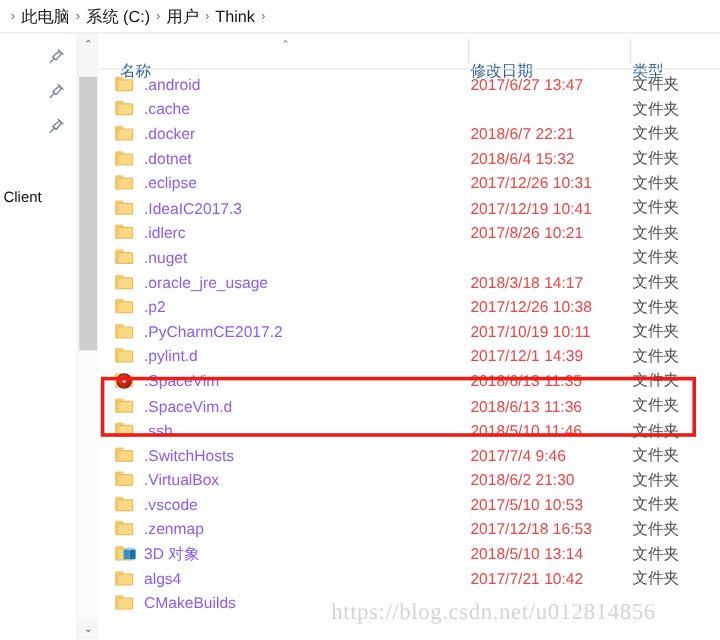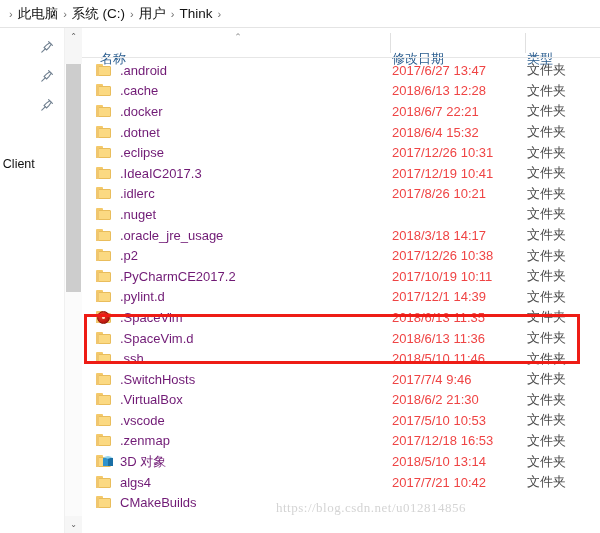--- a/index.html
+++ b/index.html
@@ -166,21 +166,21 @@
     white-space: nowrap;
   }
   .cell-icon {
     position: absolute;
     left: 14px;
     width: 17px; height: 15px;
   }
   .cell-name {
     position: absolute;
     left: 38px;
-    color: #701a75;
+    color: #8b5cf6;
     text-align: center;
   }
   .cell-date {
     position: absolute;
     left: 310px;
     color: #ef4444;
   }
   .cell-type {
     position: absolute;
     left: 445px;
@@ -254,21 +254,21 @@
     border: 3px solid #ee1c15;
     box-sizing: border-box;
     pointer-events: none;
   }
 
   
   .watermark {
     position: absolute;
     left: 276px; top: 500px;
     font-family: "Liberation Serif", "DejaVu Serif", serif;
-    font-size: 13px;
+    font-size: 19px;
     letter-spacing: 0.5px;
     color: #d4d4d4;
     white-space: nowrap;
     user-select: none;
   }
 </style>
 </head>
 <body>
 
 <div id="root">
@@ -350,21 +350,20 @@
       </div>
       <div class="row">
         <div class="cell-icon">
           <div class="ficon">
             <div class="tab"></div>
             <div class="body"></div>
             <div class="spine"></div>
           </div>
         </div>
         <div class="cell-name">.cache</div>
-        <div class="cell-date">2018/6/13 12:28</div>
         <div class="cell-type">文件夹</div>
       </div>
       <div class="row">
         <div class="cell-icon">
           <div class="ficon">
             <div class="tab"></div>
             <div class="body"></div>
             <div class="spine"></div>
           </div>
         </div>

